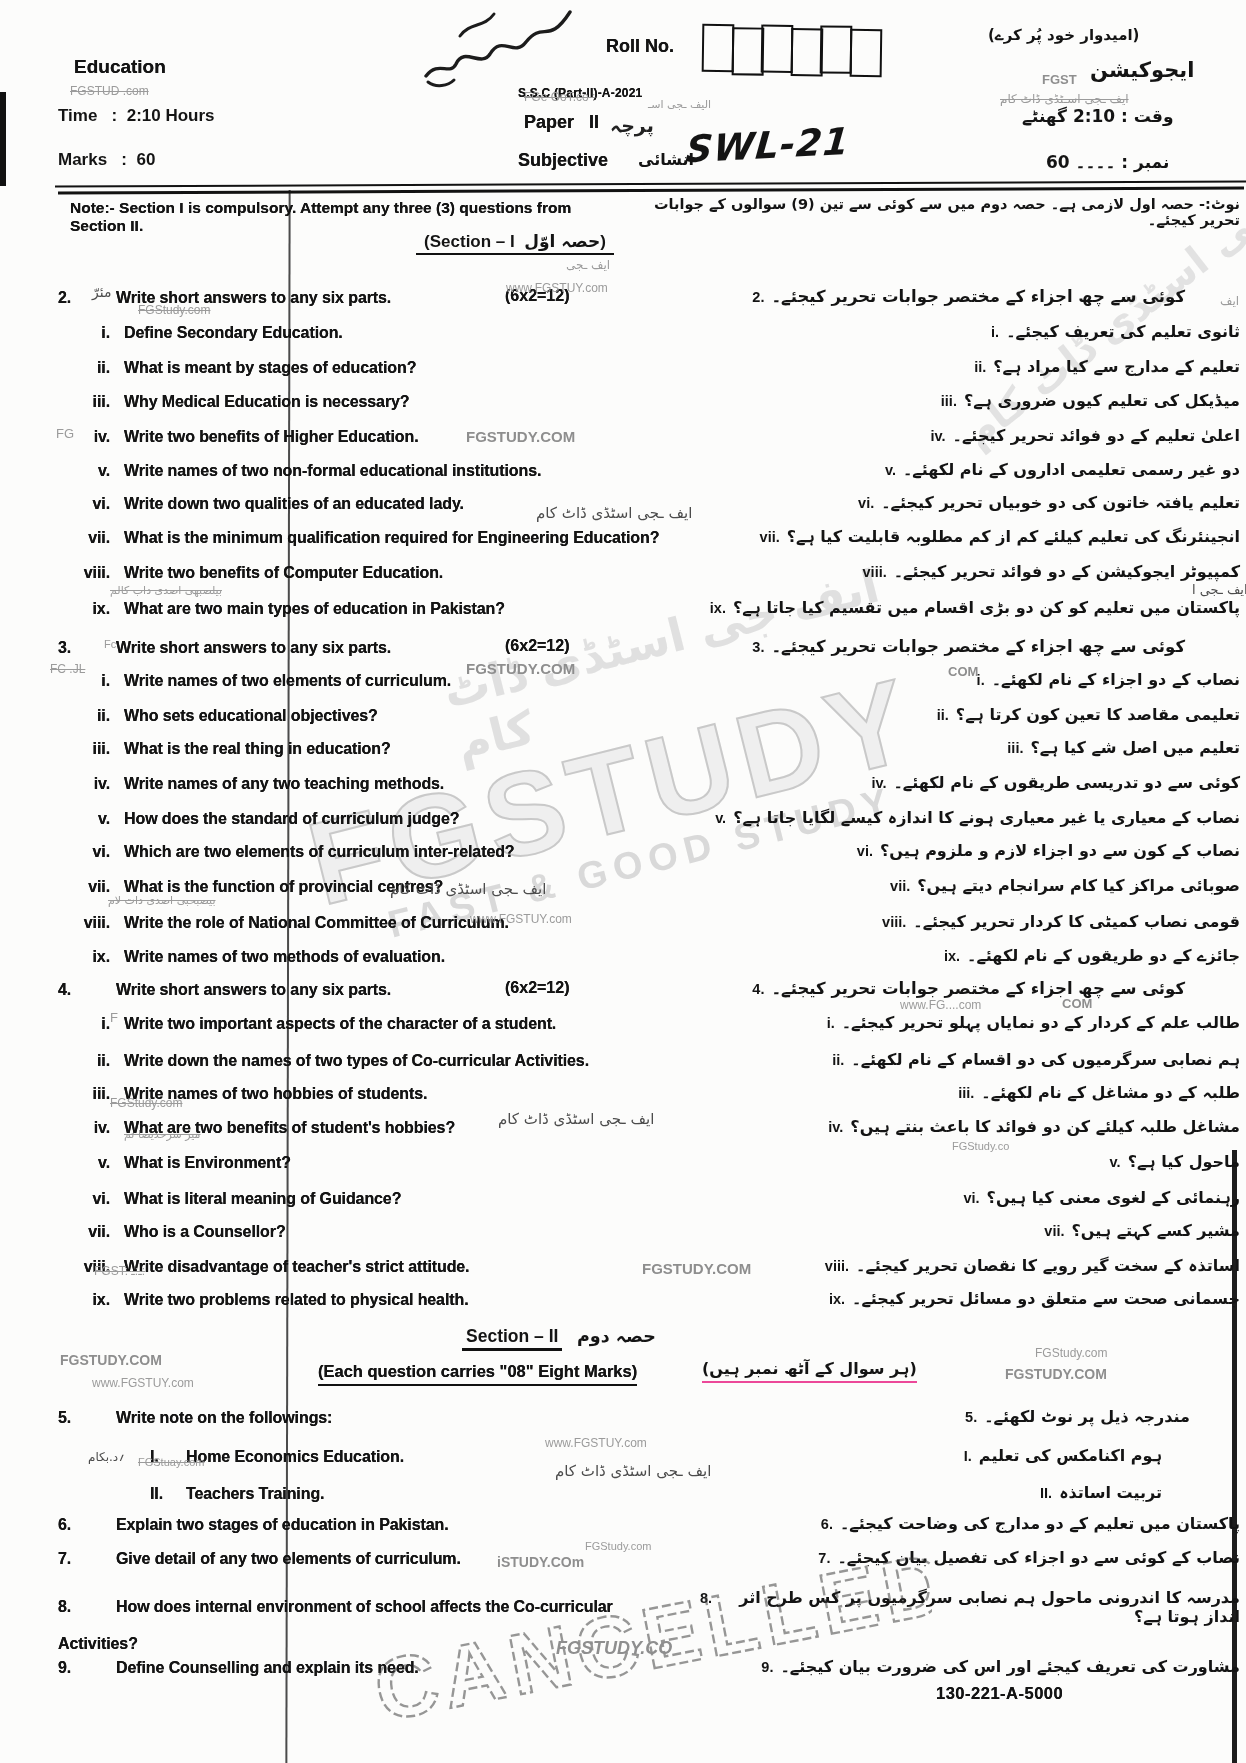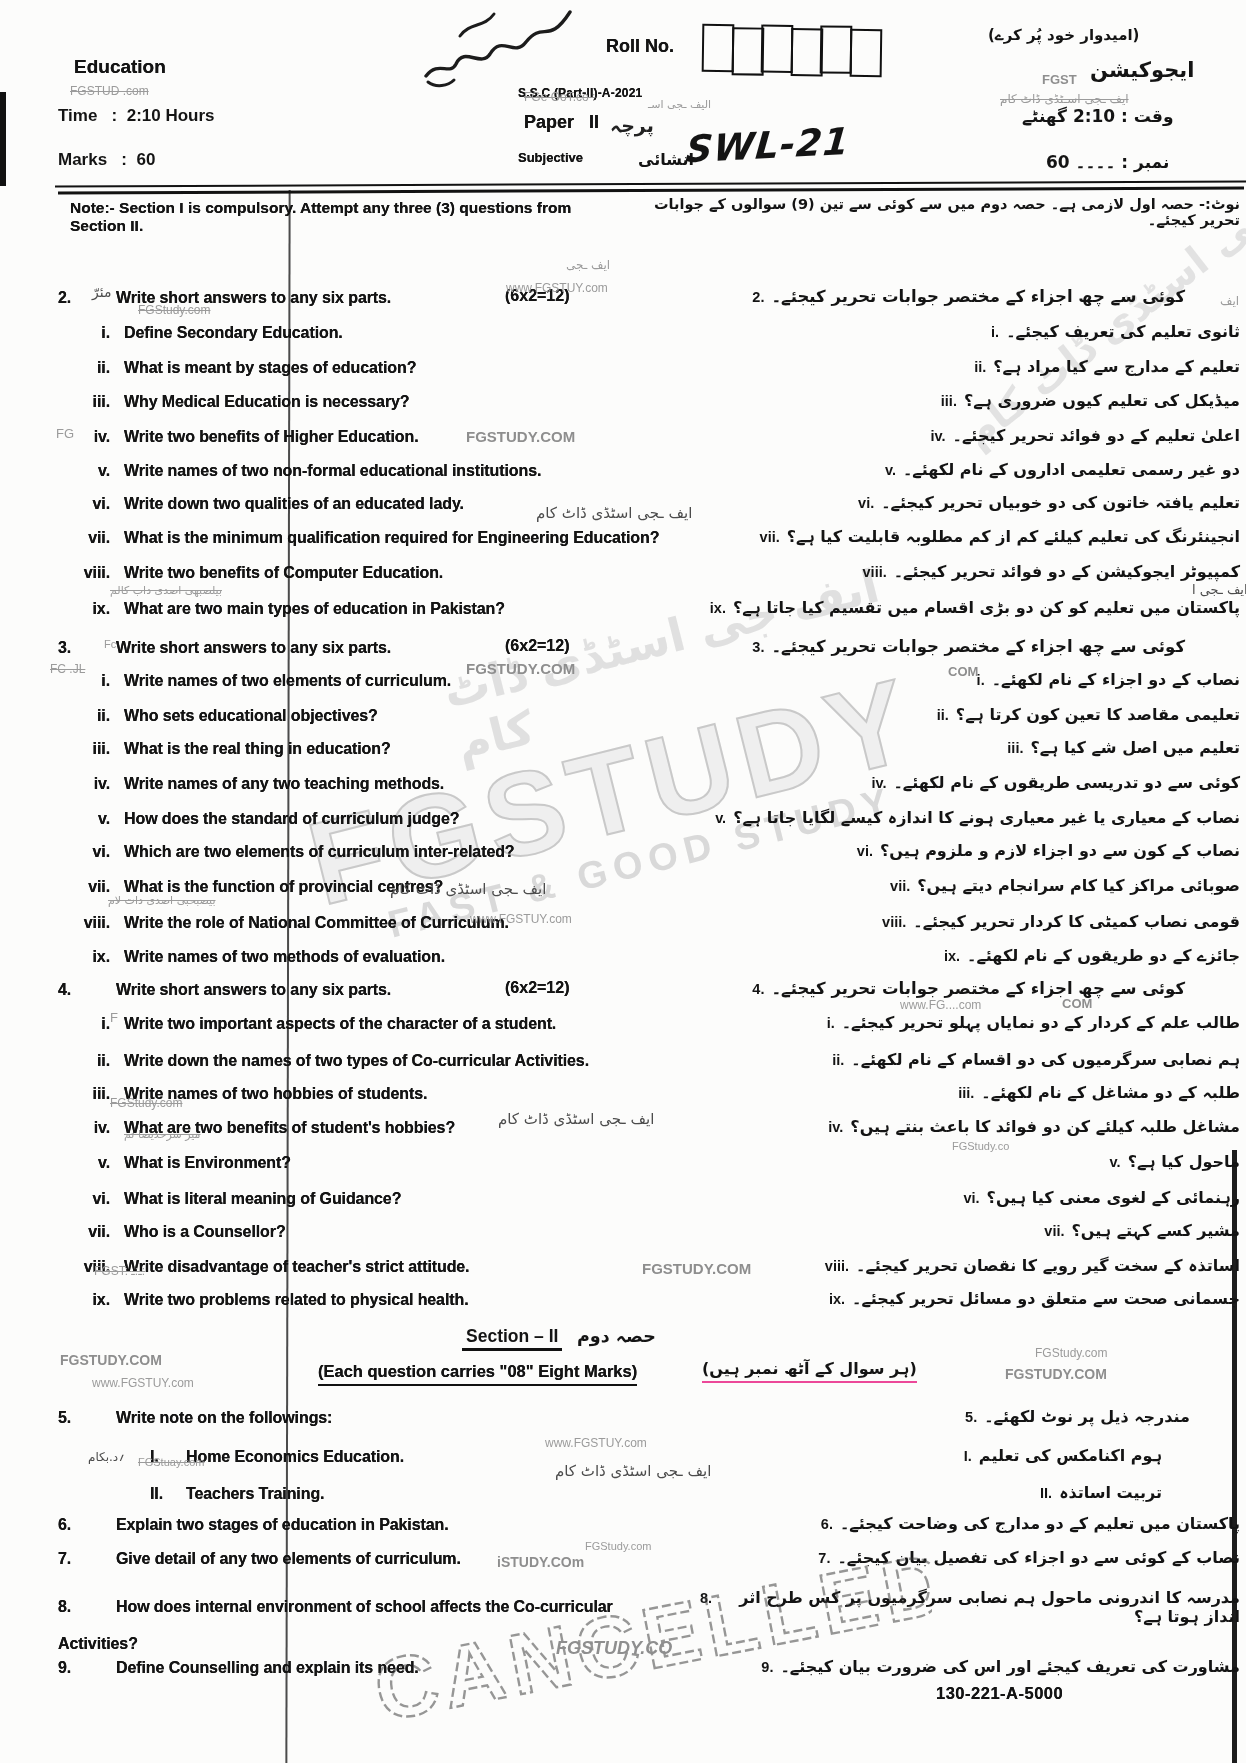--- a/index.html
+++ b/index.html
@@ -13,21 +13,21 @@
   .ur{font-family:"DejaVu Sans",sans-serif;font-weight:bold;}
   
   .h-subject{left:74px;top:56px;font-size:19px;font-weight:bold;text-align:center;}
   .h-line{left:58px;font-size:17px;font-weight:bold;}
   .h-rollrow{left:702px;top:25px;transform:rotate(.8deg);white-space:nowrap;}
   .rollbox{display:inline-block;width:28px;height:44px;border:2.5px solid #111;margin-right:-2.5px;vertical-align:top;background:transparent;}
   .rollbox:nth-child(2n){transform:translateY(3px);}
   .h-rolllabel{left:606px;top:36px;font-size:18px;font-weight:bold;}
   .h-code{left:518px;top:86px;font-size:12px;font-weight:bold;letter-spacing:.2px;}
   .h-paper{left:524px;top:112px;font-size:18px;font-weight:bold;}
-  .h-subj{left:518px;top:150px;font-size:13px;font-weight:bold;}
+  .h-subj{left:518px;top:150px;font-size:18px;font-weight:bold;}
   .h-cand{left:988px;top:26px;font-size:15px;}
   .h-subur{left:1090px;top:58px;font-size:21px;}
   .h-fgst{left:1042px;top:72px;font-size:13px;color:#8f8f8f;font-weight:bold;}
   .h-timeur{left:1022px;top:106px;font-size:17px;}
   .h-marksur{left:1046px;top:152px;font-size:17px;}
   .h-annot{left:686px;top:124px;font-size:37px;font-weight:900;font-style:italic;
            font-family:"DejaVu Sans",sans-serif;transform:rotate(-3deg) skewX(-8deg);letter-spacing:1px;}
   .h-paperur{left:610px;top:114px;font-size:19px;color:#222;}
   .h-inshai{left:638px;top:150px;font-size:16px;}
   .rule{background:#121212;}
@@ -118,20 +118,23 @@
 
   <div class="abs h-cand ur" dir="rtl">(امیدوار خود پُر کرے)</div>
   <div class="abs h-subur ur">ایجوکیشن</div>
   <div class="abs h-fgst">FGST</div>
   <div class="abs h-timeur ur" dir="rtl">وقت : 2:10 گھنٹے</div>
   <div class="abs h-marksur ur" dir="rtl">نمبر : ۔۔۔۔ 60</div>
 
   <div class="abs note-en ink">Note:- Section I is compulsory. Attempt any three (3) questions from Section II.</div>
   <div class="abs note-ur ur" dir="rtl">نوٹ:- حصہ اول لازمی ہے۔ حصہ دوم میں سے کوئی سے تین (9) سوالوں کے جوابات تحریر کیجئے۔</div>
 
+  <div class="abs sec1">
+    <span class="inner"><span>(Section – I</span>&nbsp;&nbsp;<span class="ur">حصہ اوّل</span><span>)</span></span>
+  </div>
 
   <div id="qhost">
       <div class="row-en ink" style="top: 287px;"><span class="qnum">2.</span><span class="qtext">Write short answers to any six parts.</span></div>
       <div class="marks ink" style="top: 287px;">(6x2=12)</div>
       <div class="row-ur qhead" style="top: 287px;">
         <span class="num">2.</span>
         <span class="txt" dir="rtl">کوئی سے چھ اجزاء کے مختصر جوابات تحریر کیجئے۔</span>
       </div>
       <div class="row-en ink" style="top: 322px;"><span class="num">i.</span><span class="itext">Define Secondary Education.</span></div>
       <div class="row-ur" style="top: 322px;">

